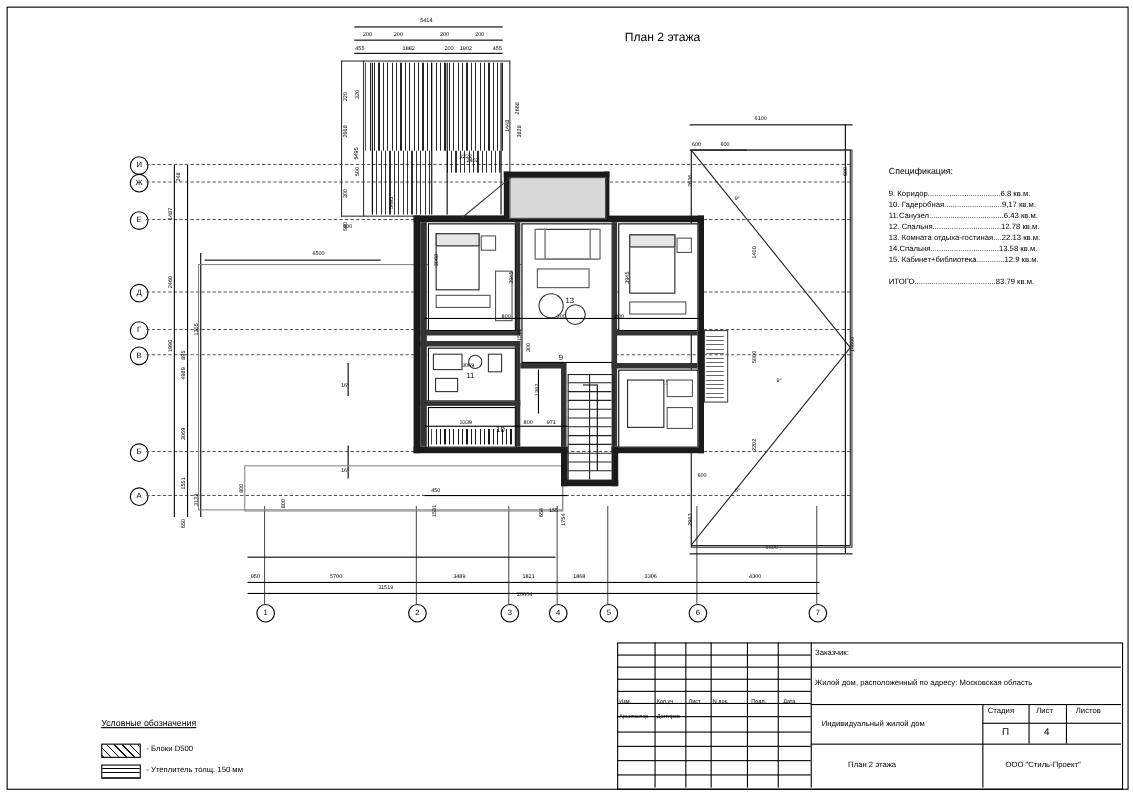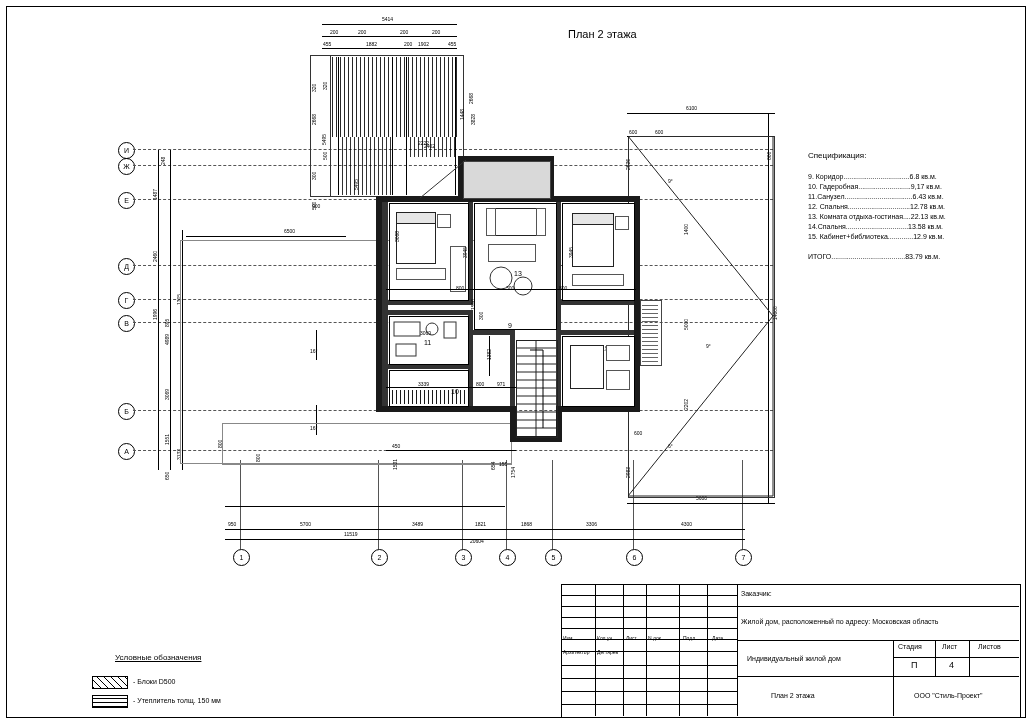--- a/index.html
+++ b/index.html
@@ -19,21 +19,21 @@
   .wall{position:absolute;background:#1a1a1a;}
   .room{position:absolute;border:1px solid #000;background:#ffffff;}
   .hatch-v{background-image:repeating-linear-gradient(90deg,#000 0 1px,transparent 1px 4px);}
   .hatch-h{background-image:repeating-linear-gradient(0deg,#000 0 1px,transparent 1px 4px);}
   .hatch-d{background-image:repeating-linear-gradient(45deg,#000 0 1px,transparent 1px 5px);}
   .furn{position:absolute;border:1px solid #222;background:#fff;}
   .furn-l{position:absolute;border:1px solid #555;background:#fff;}
   .tblock{position:absolute;border:1px solid #000;}
   .spec{position:absolute;font-size:7px;line-height:10px;white-space:nowrap;}
   .legend-box{position:absolute;border:1px solid #000;}
-  .u{ text-decoration:underline;margin-left:23px; }
+  .u{ text-decoration:underline; }
 </style>
 </head>
 <body>
 
 <div id="sheet">
   <div class="frame"></div>
 
   <div class="title" style="left:568px;top:28px;">План 2 этажа</div>
 
   <div class="txt" style="left:808px;top:152px;font-size:8px;">Спецификация:</div>

